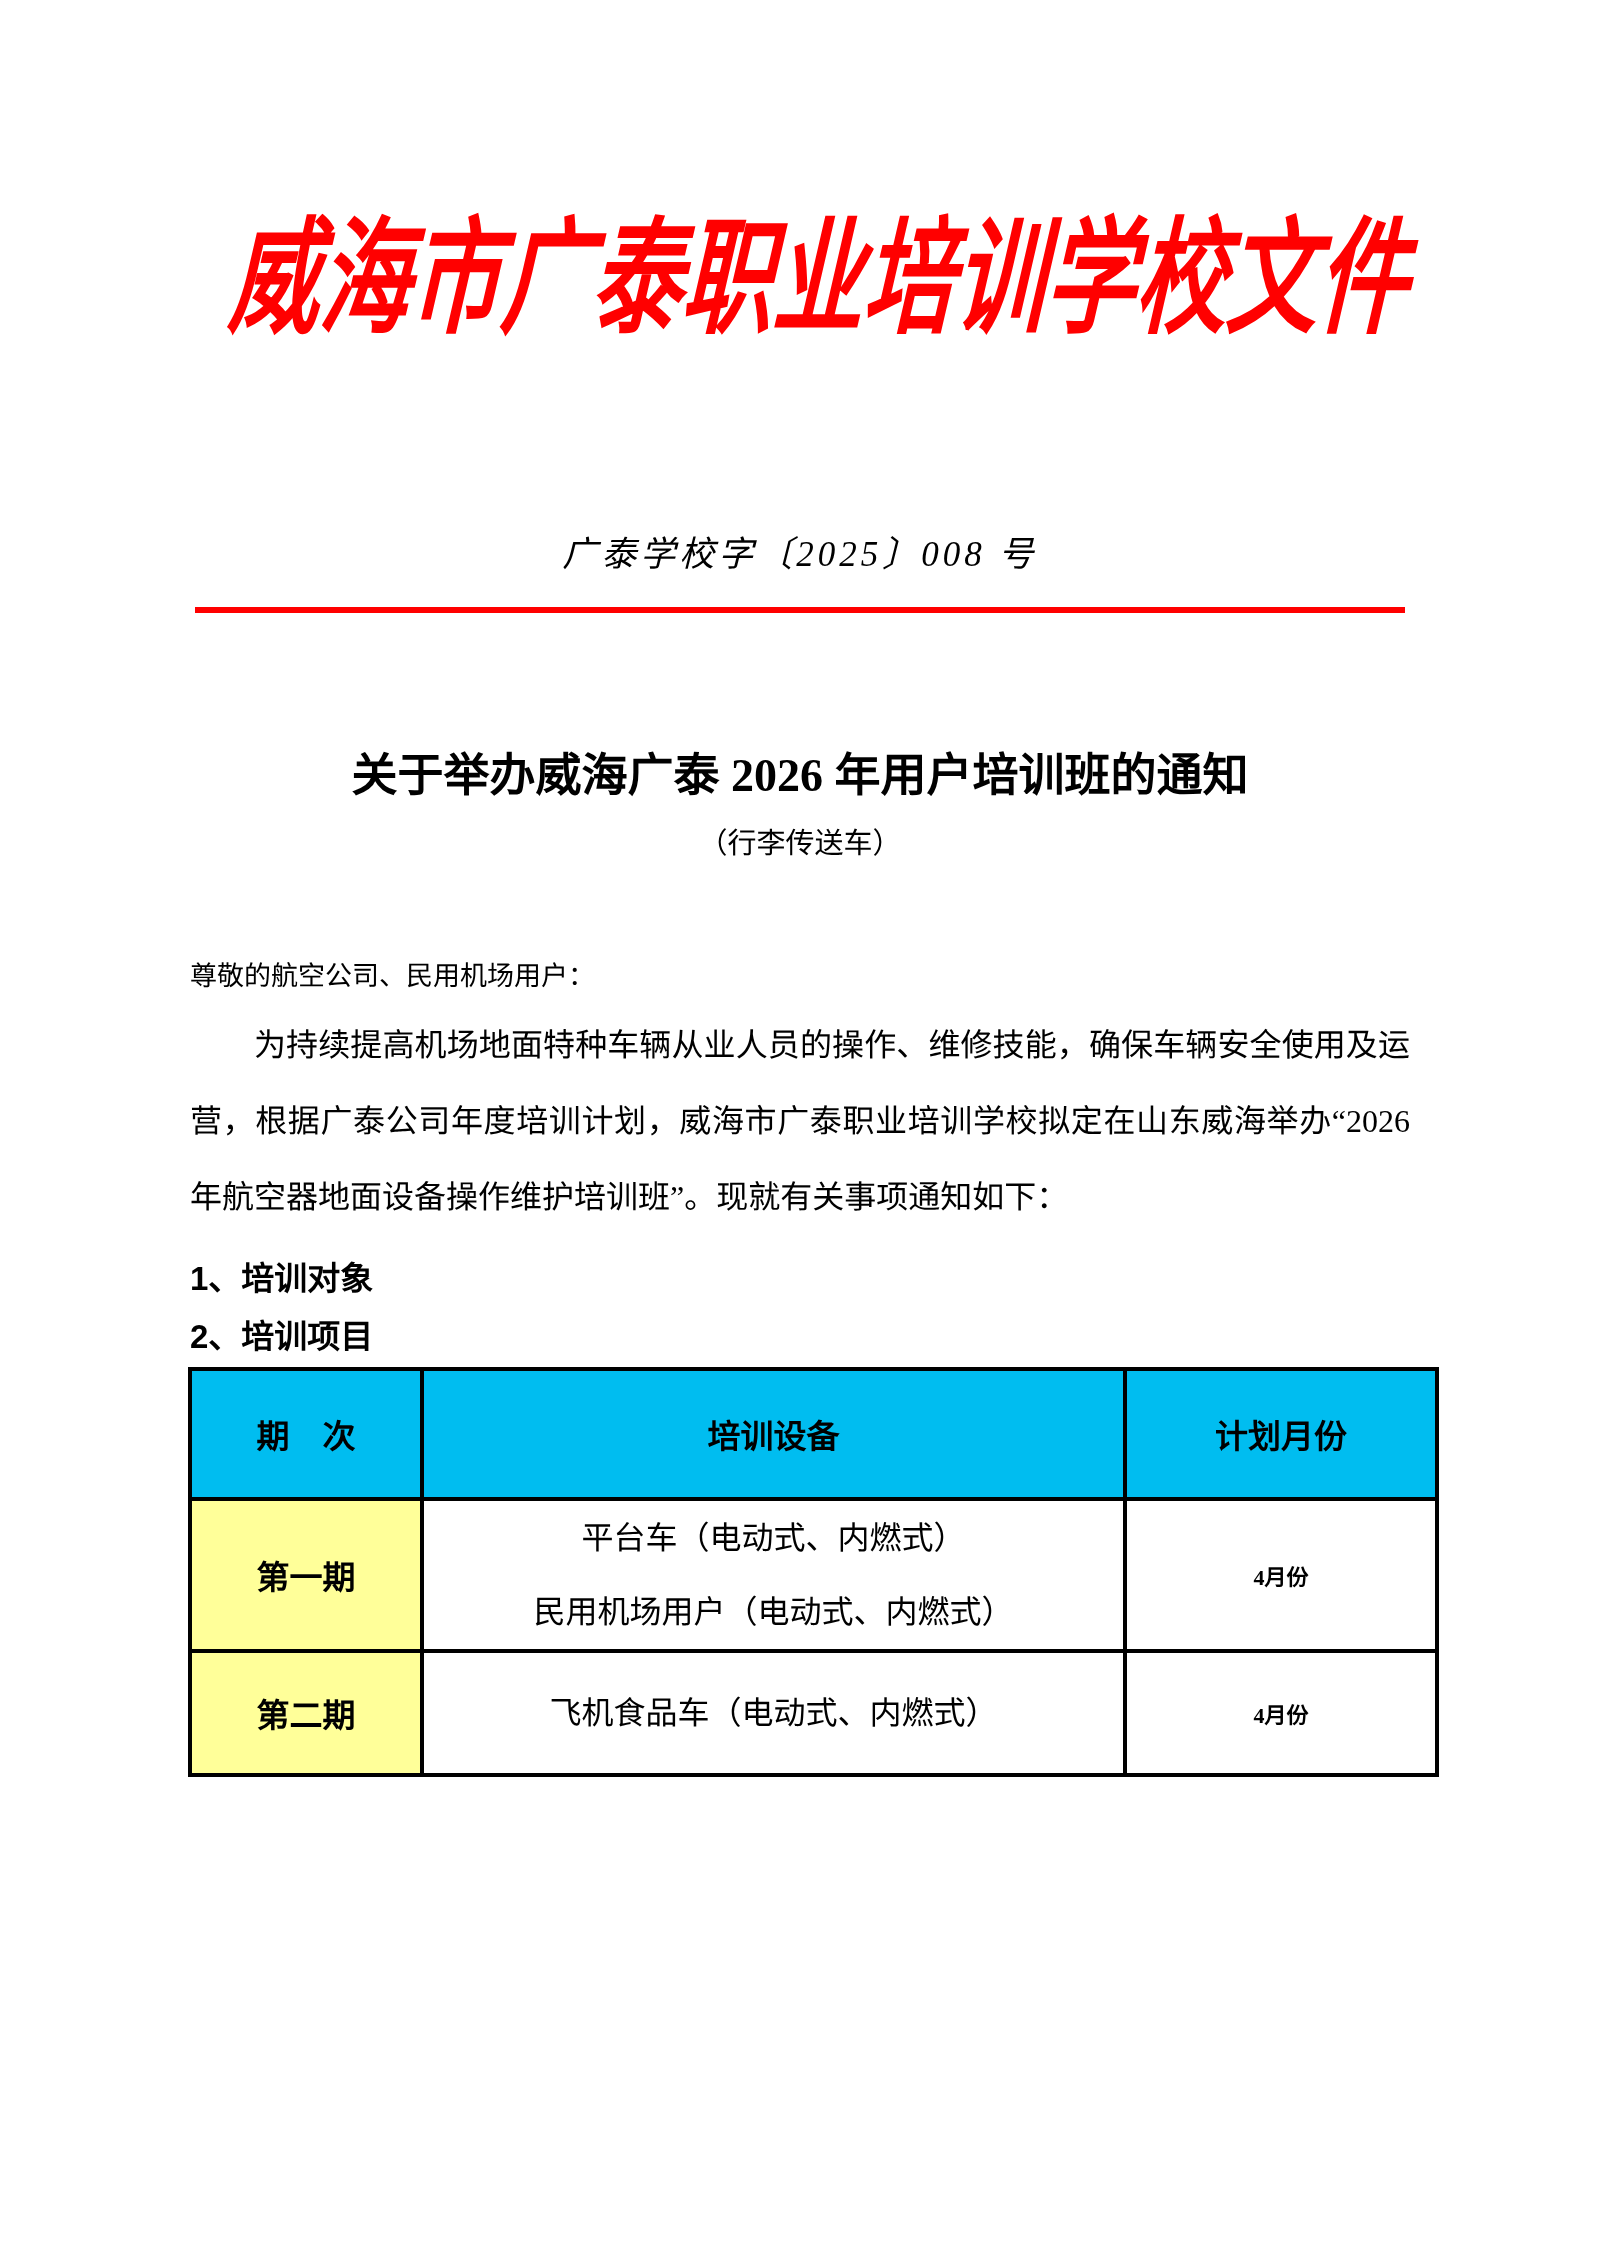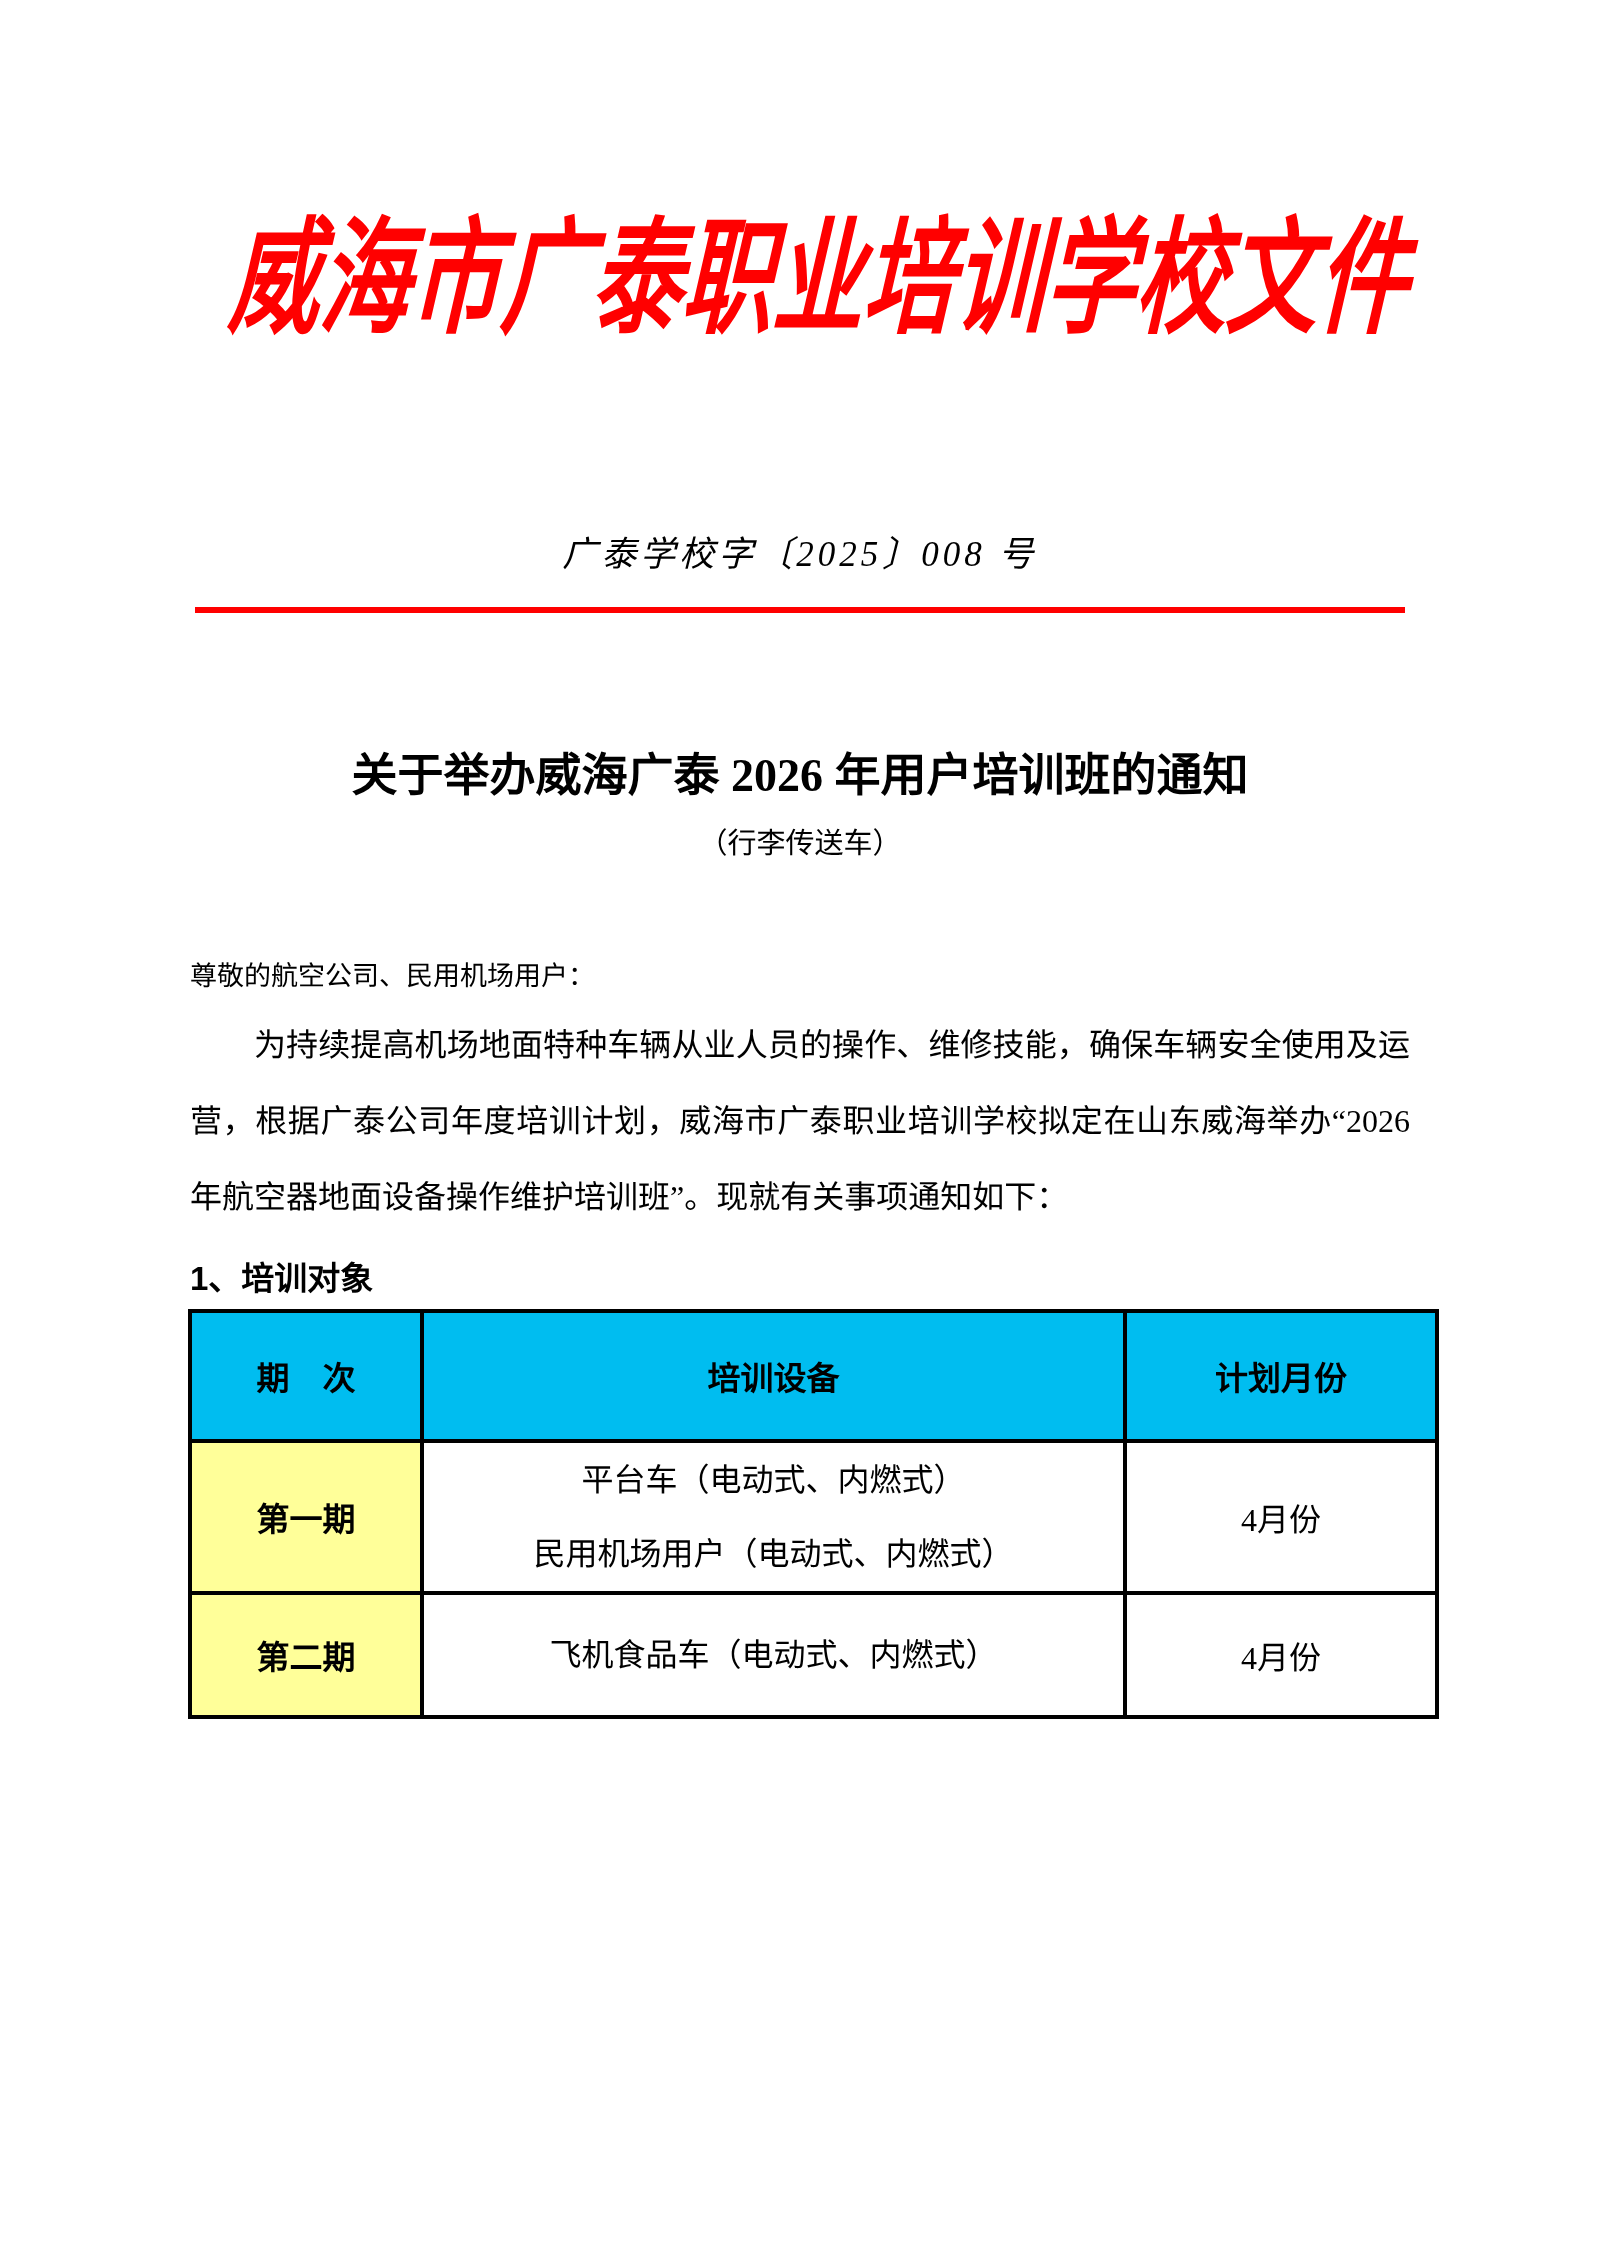--- a/index.html
+++ b/index.html
@@ -137,21 +137,22 @@
     background:var(--table-rowlabel-bg);
     font-family:"Liberation Sans","DejaVu Sans",sans-serif;
     font-weight:bold;
     font-size:33px;
   }
   td.equip-cell{
     font-size:32px;
     line-height:74px;
   }
   td.month-cell{
-    font-size:32px;
+    font-size:22px;
+    font-weight:bold;
   }
   tr.row-1 td{height:136px;}
   tr.row-2 td{height:124px;}
 </style>
 </head>
 <body>
 
 <div class="page">
 
   <div class="banner">
@@ -169,20 +170,21 @@
     <div class="doc-subtitle">（行李传送车）</div>
 
     <div class="salutation">尊敬的航空公司、民用机场用户：</div>
 
     <p class="intro-para">为持续提高机场地面特种车辆从业人员的操作、维修技能，确保车辆安全使用及运营，根据广泰公司年度培训计划，威海市广泰职业培训学校拟定在山东威海举办“2026 年航空器地面设备操作维护培训班”。现就有关事项通知如下：</p>
 
 
     <div class="h-level2">1、培训对象</div>
 
 
+    <div class="h-level2 second">2、培训项目</div>
 
     <table class="schedule">
       <colgroup>
           <col class="c1">
           <col class="c2">
           <col class="c3">
         </colgroup>
       <thead>
         <tr>
           <th>期　次</th>

